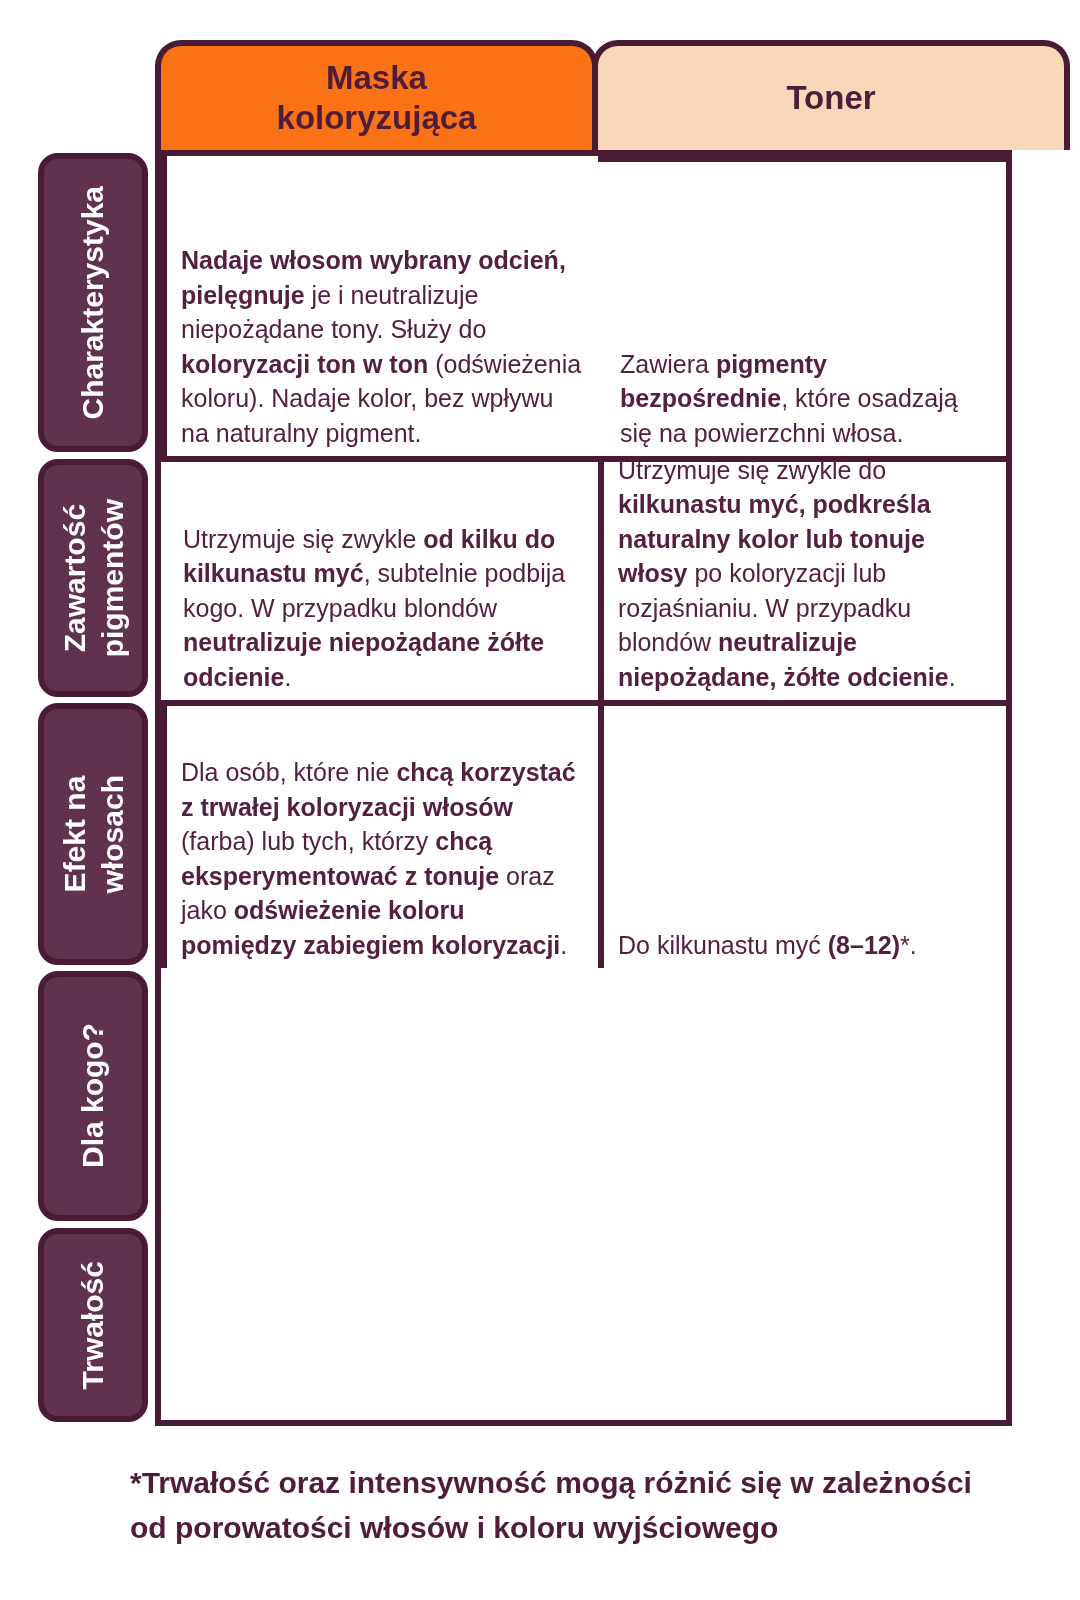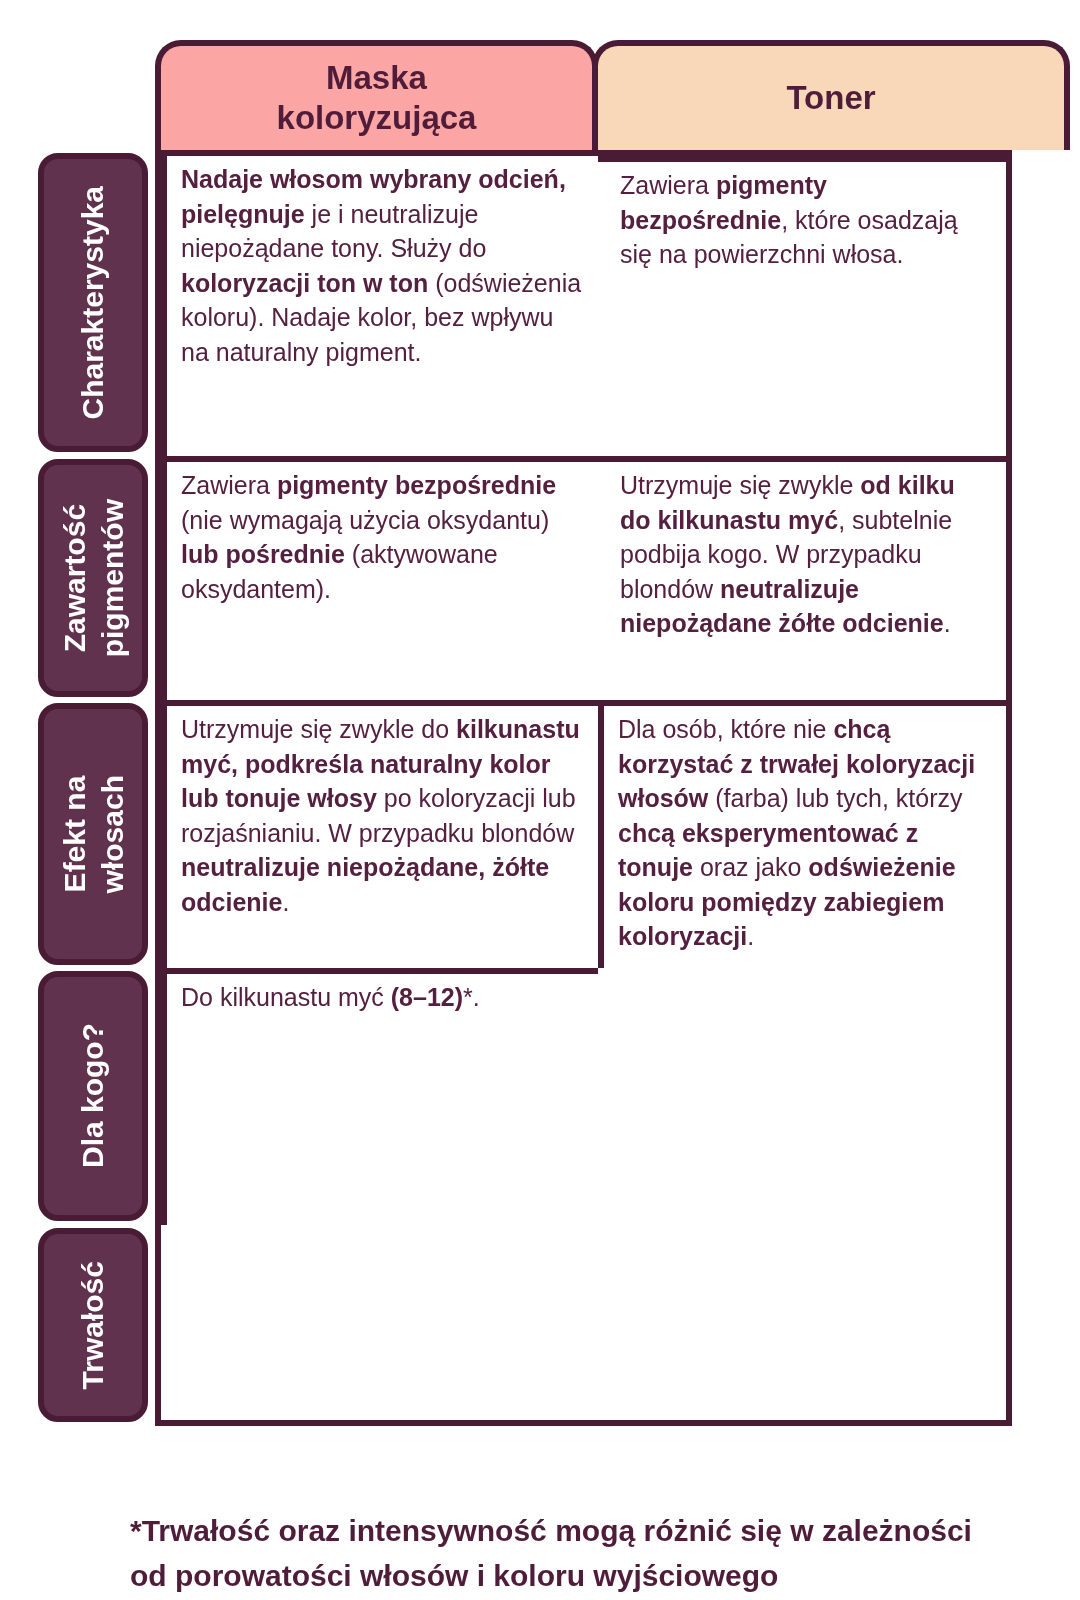--- a/index.html
+++ b/index.html
@@ -15,35 +15,35 @@
   
   .hdr {
     position:absolute; top:40px; height:110px;
     border:6px solid #4a1b34; border-bottom:none;
     border-radius:26px 26px 0 0;
     box-sizing:border-box;
     display:flex; align-items:center; justify-content:center;
     font-weight:bold; font-size:33px; color:#4f1d3a;
     text-align:center; white-space:pre-line; line-height:1.2;
   }
-  .hdr-maska { left:155px; width:443px; background:#fca5a5; }
+  .hdr-maska { left:155px; width:443px; background:#f97316; }
   .hdr-toner { left:592px; width:478px; background:#f8d8b8; }
 
   
   .tbl {
     position:absolute; left:155px; top:150px; width:857px; height:1276px;
     border:6px solid #4a1b34; box-sizing:border-box;
     background:#ffffff;
     display:grid;
     grid-template-columns:437px 408px;
     grid-template-rows:300px 244px 268px 257px 195px;
   }
   .cell {
     box-sizing:border-box;
-    display:flex; flex-direction:column; justify-content:flex-start;
+    display:flex; flex-direction:column; justify-content:flex-end;
     font-size:25px; line-height:1.38;
     padding:6px 18px 6px 22px;
   }
   .cell.c2 { border-left:6px solid #4a1b34; padding:6px 16px 6px 14px; }
   .cell.rb { border-top:6px solid #4a1b34; }
   .cell b, .cell .b { font-weight:bold; }
 
   
   .rlabel {
     position:absolute; left:38px; width:110px;
@@ -57,21 +57,21 @@
     line-height:1.25; text-align:center; white-space:pre;
   }
   .rl-1 { top:153px; height:299px; }
   .rl-2 { top:459px; height:238px; }
   .rl-3 { top:703px; height:262px; }
   .rl-4 { top:971px; height:250px; }
   .rl-5 { top:1228px; height:194px; }
 
   
   .footnote {
-    position:absolute; left:130px; top:1508px;
+    position:absolute; left:130px; top:1460px;
     font-size:30px; font-weight:bold; color:#4f1d3a;
     line-height:1.5; white-space:pre-line;
   }
 </style>
 </head>
 <body>
 
 <div class="page">
 
   <div class="hdr hdr-maska">Maska
@@ -97,23 +97,20 @@
   </div>
 
   <div class="tbl">
     <div class="cell c2">
         <div><span class="b">Nadaje włosom wybrany odcień, pielęgnuje</span><span> je i neutralizuje niepożądane tony. Służy do </span><span class="b">koloryzacji ton w ton</span><span> (odświeżenia koloru). Nadaje kolor, bez wpływu na naturalny pigment.</span></div>
       </div>
 
     <div class="cell c1 rb">
         <div><span>Zawiera </span><span class="b">pigmenty bezpośrednie</span><span>, które osadzają się na powierzchni włosa.</span></div>
       </div>
-    <div class="cell c2 rb">
-        <div><span>Zawiera </span><span class="b">pigmenty bezpośrednie</span><span> (nie wymagają użycia oksydantu) </span><span class="b">lub pośrednie</span><span> (aktywowane oksydantem).</span></div>
-      </div>
 
     <div class="cell c1 rb">
         <div><span>Utrzymuje się zwykle </span><span class="b">od kilku do kilkunastu myć</span><span>, subtelnie podbija kogo. W przypadku blondów </span><span class="b">neutralizuje niepożądane żółte odcienie</span><span>.</span></div>
       </div>
     <div class="cell c2 rb">
         <div><span>Utrzymuje się zwykle do </span><span class="b">kilkunastu myć, podkreśla naturalny kolor lub tonuje włosy</span><span> po koloryzacji lub rozjaśnianiu. W przypadku blondów </span><span class="b">neutralizuje niepożądane, żółte odcienie</span><span>.</span></div>
       </div>
 
     <div class="cell c2 rb">
         <div><span>Dla osób, które nie </span><span class="b">chcą korzystać z trwałej koloryzacji włosów</span><span> (farba) lub tych, którzy </span><span class="b">chcą eksperymentować z tonuje</span><span> oraz jako </span><span class="b">odświeżenie koloru pomiędzy zabiegiem koloryzacji</span><span>.</span></div>

